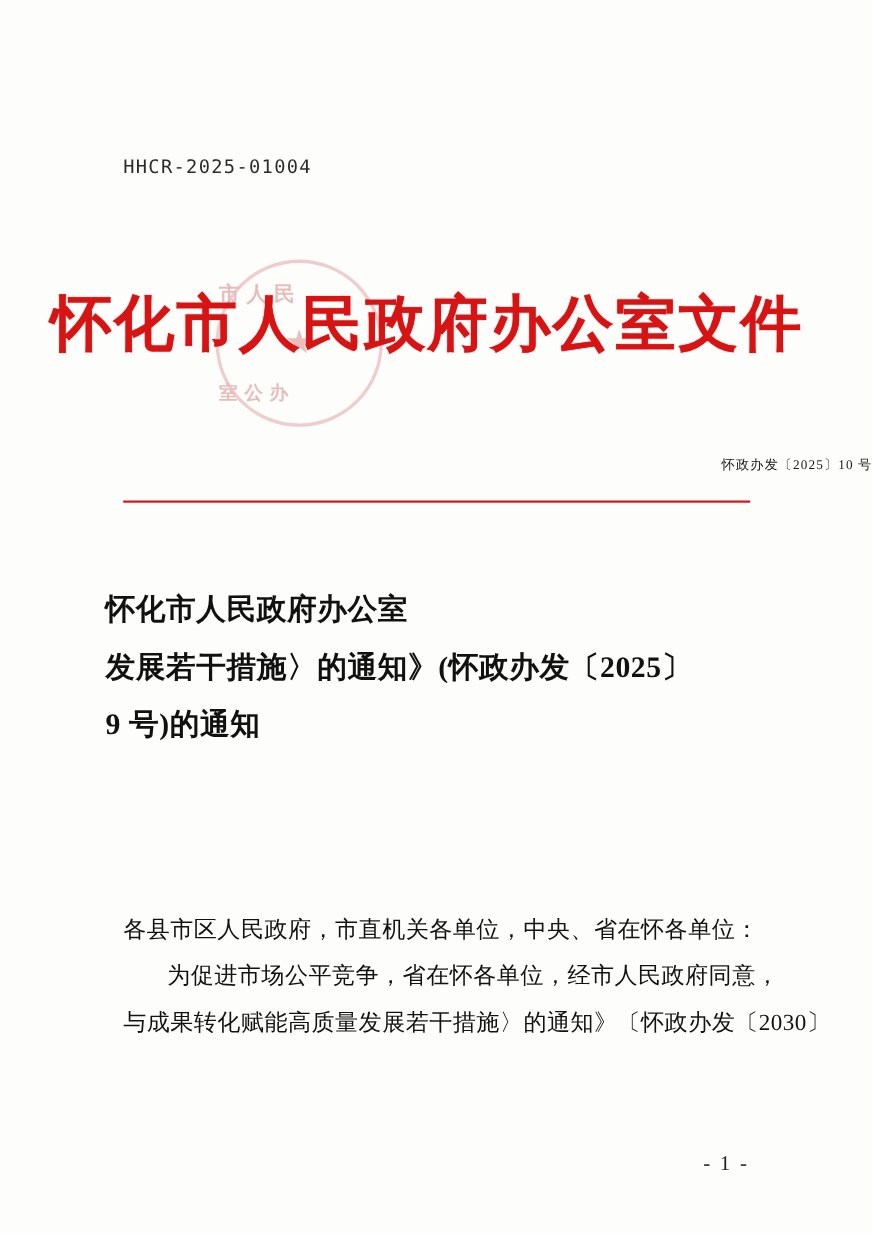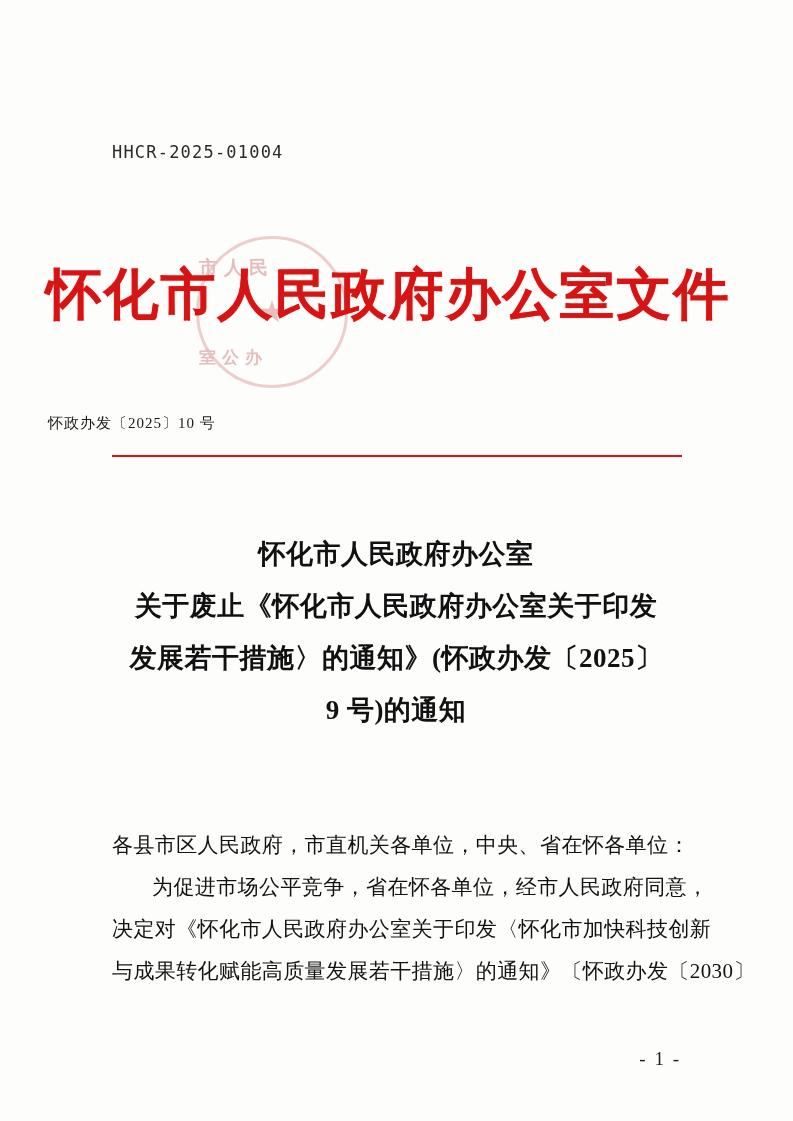--- a/index.html
+++ b/index.html
@@ -98,43 +98,42 @@
     text-shadow: 0 0 1px #d61414;
     white-space: nowrap;
   }
 
   
   .issue-no {
     position: absolute;
     left: 0;
     right: 0;
     top: 414px;
-    text-align: left;
-    font-size: 15px;
+    text-align: right;
+    font-size: 12px;
     letter-spacing: 1px;
     color: #1a1a1a;
-    margin-left: 48px;
   }
 
   .red-rule {
     position: absolute;
     left: 112px;
     width: 570px;
     top: 455px;
     height: 2px;
     background: #d61414;
   }
 
   
   .doc-title {
     position: absolute;
     left: 96px;
     width: 600px;
     top: 528px;
-    text-align: center;
+    text-align: left;
     font-family: "Liberation Serif", "DejaVu Serif", serif;
     font-weight: bold;
     font-size: 27px;
     line-height: 52px;
     color: #111111;
     letter-spacing: 0.5px;
   }
   .doc-title .tline {
     display: block;
     white-space: nowrap;
@@ -185,27 +184,25 @@
     </div>
     <div class="masthead-title">怀化市人民政府办公室文件</div>
   </div>
 
   <div class="issue-no">怀政办发〔2025〕10 号</div>
 
   <div class="red-rule"></div>
 
   <div class="doc-title">
     <span class="tline">怀化市人民政府办公室</span>
-    <span class="tline">关于废止《怀化市人民政府办公室关于印发</span>
     <span class="tline">发展若干措施〉的通知》(怀政办发〔2025〕</span>
     <span class="tline">9 号)的通知</span>
   </div>
 
   <div class="body-text">
     <p>各县市区人民政府，市直机关各单位，中央、省在怀各单位：</p>
     <p class="indent">为促进市场公平竞争，省在怀各单位，经市人民政府同意，</p>
-    <p>决定对《怀化市人民政府办公室关于印发〈怀化市加快科技创新</p>
     <p>与成果转化赋能高质量发展若干措施〉的通知》〔怀政办发〔2030〕</p>
   </div>
 
   <div class="page-number">- 1 -</div>
 
 </div>
 
 </body></html>

